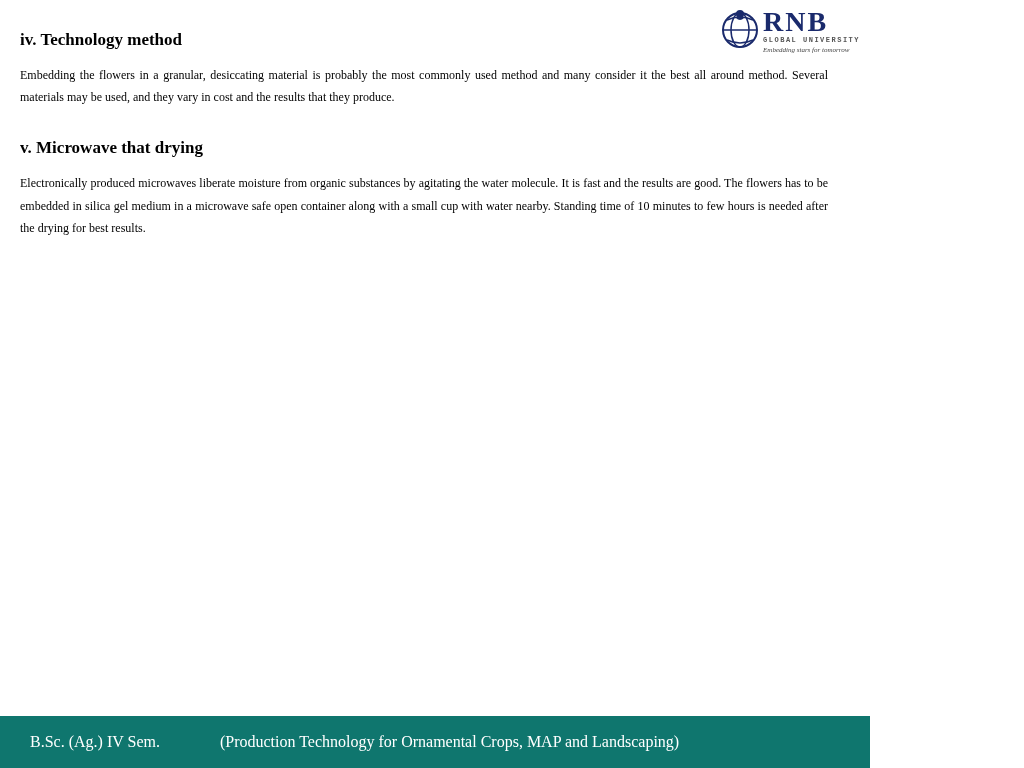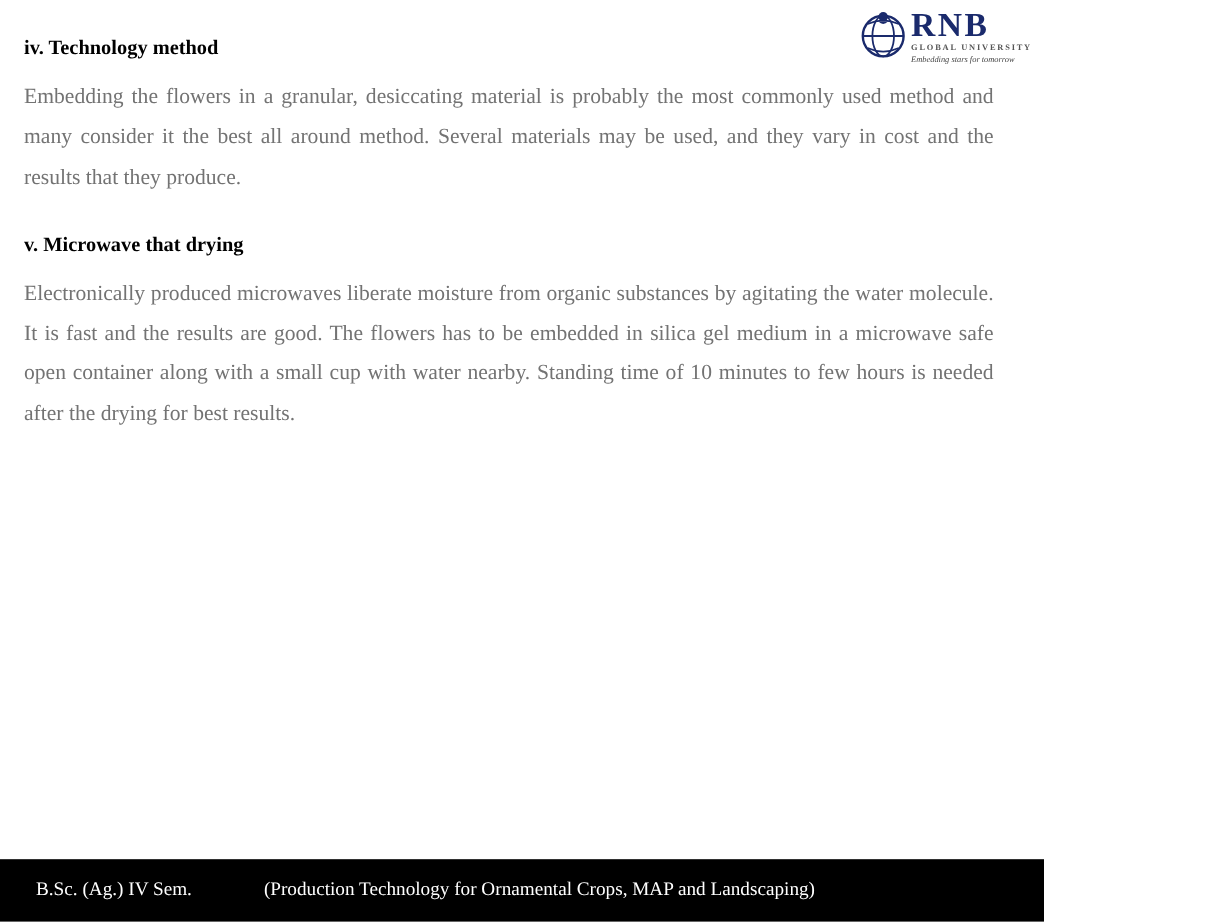--- a/index.html
+++ b/index.html
@@ -42,39 +42,39 @@
 
     .section-heading {
       font-size: 17px;
       font-weight: bold;
       color: #000;
       margin-bottom: 14px;
       margin-left: 2px;
     }
 
     .section-paragraph {
-      font-size: 18px;
-      color: #737373;
+      font-size: 12px;
+      color: #000000;
       line-height: 1.85;
       text-align: justify;
       margin-bottom: 0;
       margin-left: 2px;
       margin-right: 2px;
     }
 
     .section-block {
       margin-bottom: 30px;
     }
 
     .section-block-v {
       margin-top: 10px;
     }
 
     .footer-bar {
-      background: #000000;
+      background: #0f766e;
       color: #ffffff;
       padding: 14px 30px;
       font-size: 16px;
       font-family: 'Times New Roman', Times, serif;
       display: flex;
       align-items: center;
       gap: 60px;
       min-height: 52px;
     }
 
@@ -125,21 +125,21 @@
 
           <path d="M 6 32 Q 19 38 32 32" fill="none" stroke="#1a2a6c" stroke-width="1.5"></path>
 
           <circle cx="19" cy="6" r="4" fill="#1a2a6c"></circle>
           <path d="M 15 10 Q 19 14 23 10" fill="#1a2a6c" stroke="none"></path>
         </svg>
         <div class="logo-text-part">
           <div style="display:flex; align-items:baseline; gap:2px;">
             <span style="font-size:28px; font-weight:900; color:#1a2a6c; letter-spacing:2px; line-height:1;">RNB</span>
           </div>
-          <div style="font-size:7px; font-weight:bold; color:#555; letter-spacing:1.5px; text-transform:uppercase; line-height:1.4;">GLOBAL UNIVERSITY</div>
+          <div style="font-size:7px; font-weight:bold; color:#555; letter-spacing:1.5px; text-transform:uppercase; line-height:1.4;font-family:Liberation Mono, monospace;">GLOBAL UNIVERSITY</div>
           <div style="font-size:7px; color:#444; font-style:italic; line-height:1.3;">Embedding stars for tomorrow</div>
         </div>
       </div>
     </div>
 
     <div class="section-block">
       <p class="section-heading">iv. Technology method</p>
       <p class="section-paragraph">Embedding the flowers in a granular, desiccating material is probably the most commonly used method and many consider it the best all around method. Several materials may be used, and they vary in cost and the results that they produce.</p>
     </div>
 

